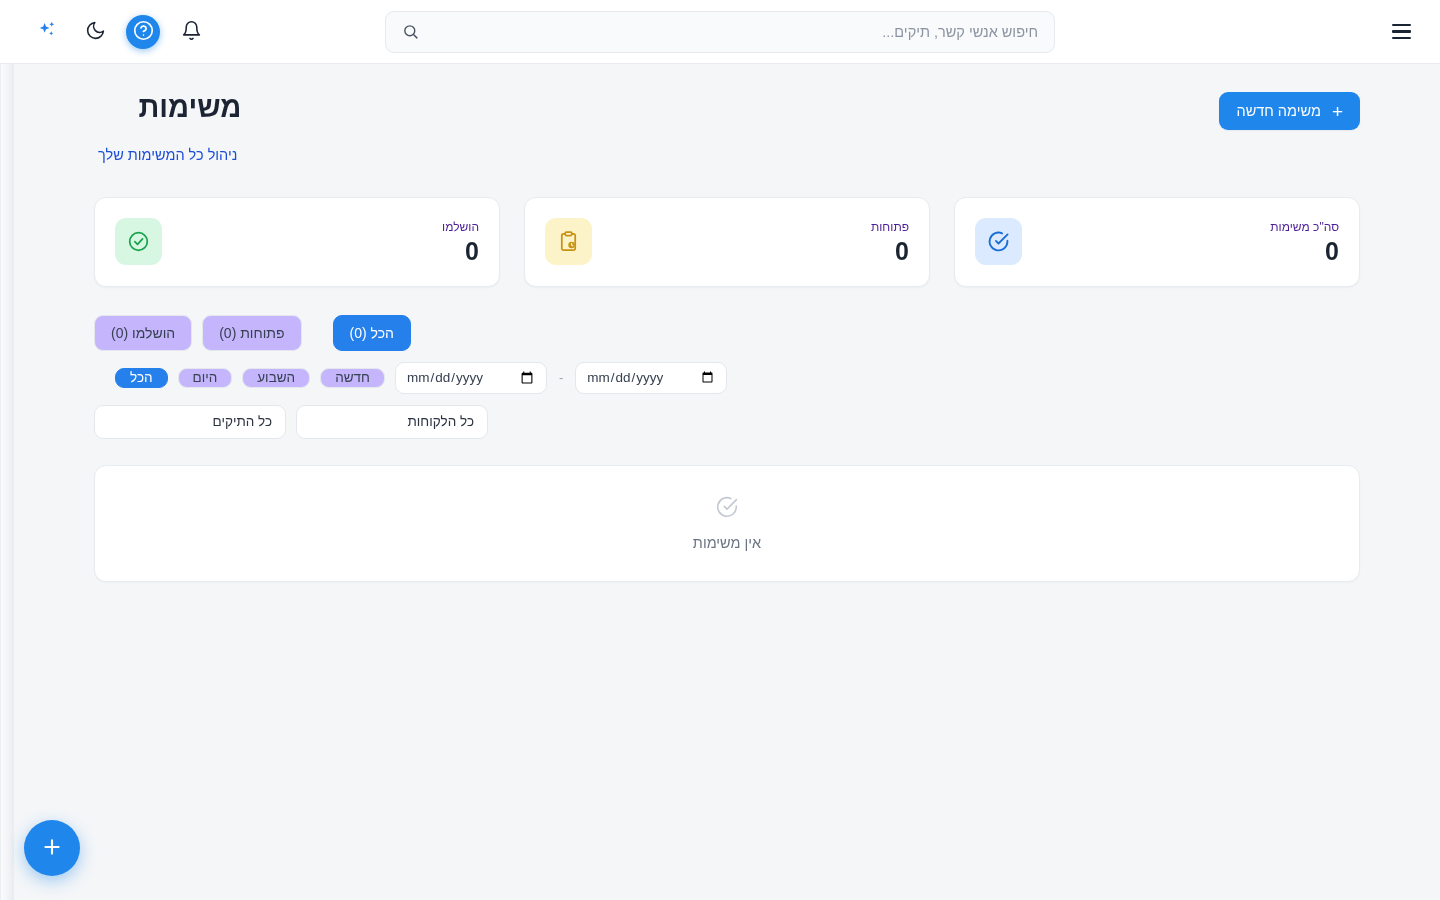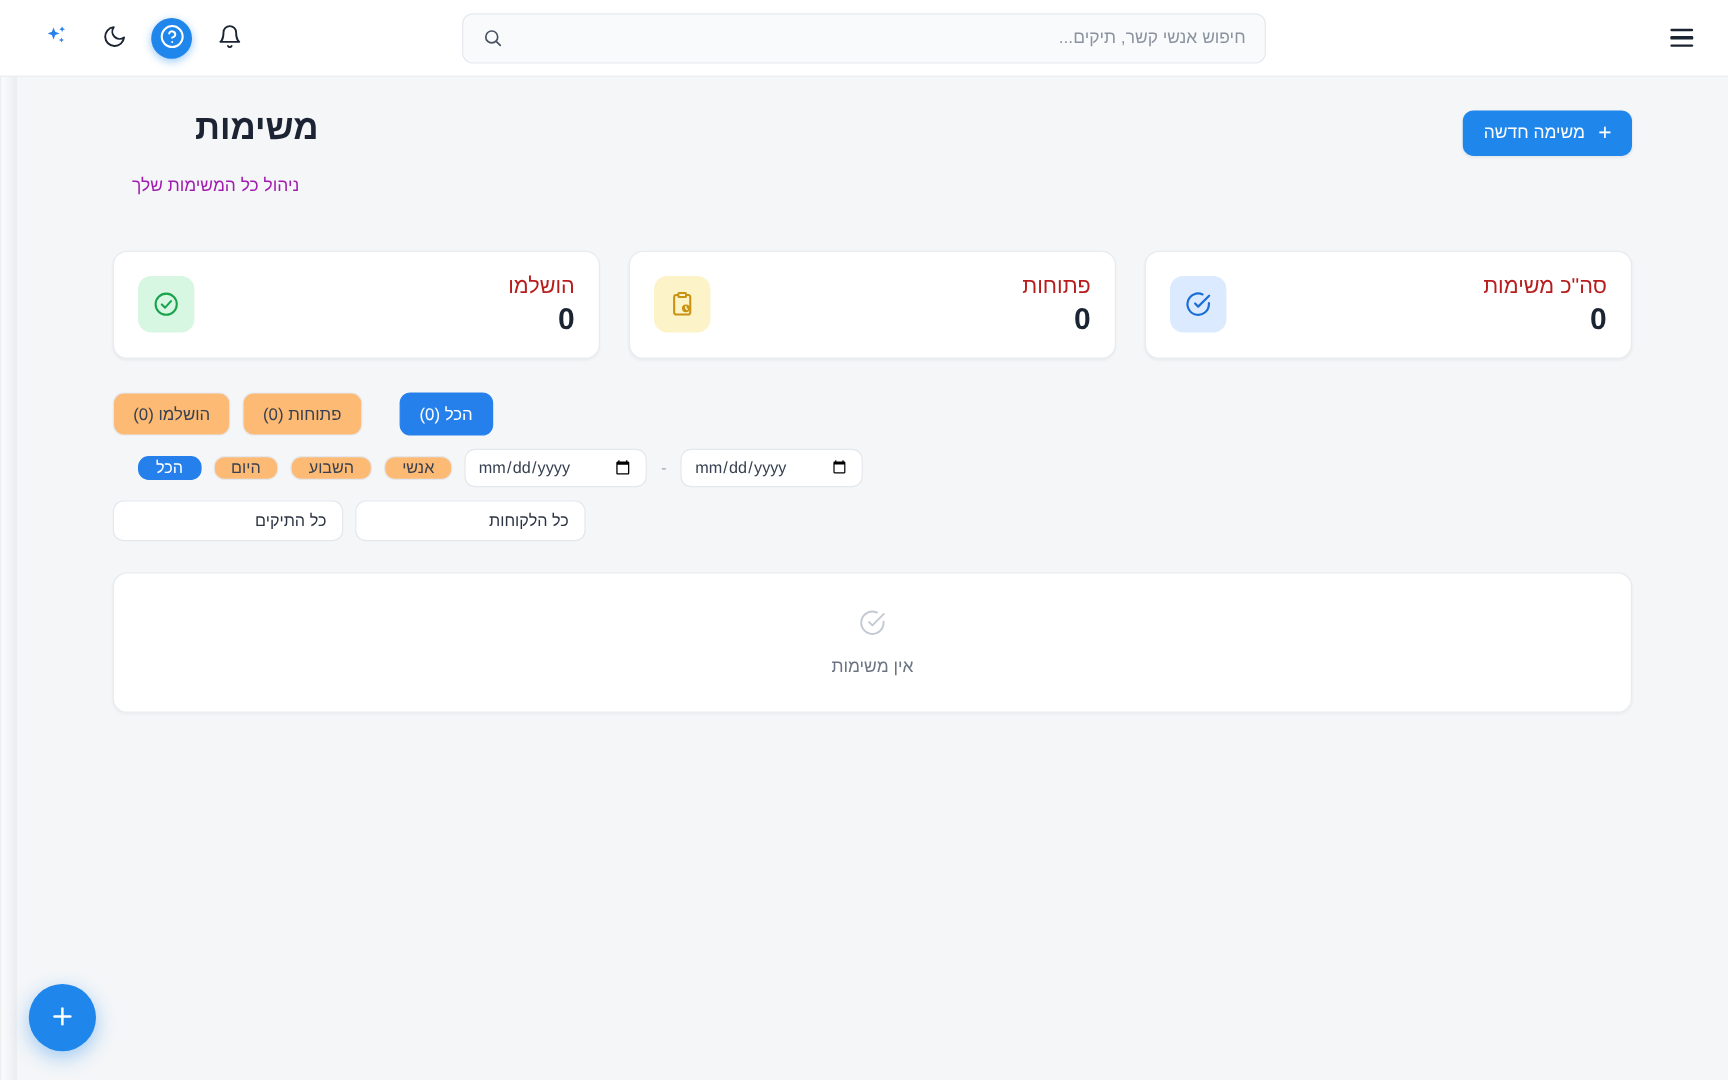--- a/index.html
+++ b/index.html
@@ -127,22 +127,22 @@
   #page-title {
     font-size: 29px;
     font-weight: 700;
     color: #1c2433;
     margin: 0 0 23px 0;
     line-height: 1.1;
     text-align: right;
   }
   #page-subtitle {
     font-size: 14.5px;
-    color: #a21caf;
-    margin: 16px;
+    color: #1d4ed8;
+    margin: 4px;
     text-align: center;
   }
   #new-task-button {
     display: inline-flex;
     align-items: center;
     gap: 11px;
     background: #1f86eb;
     color: #fff;
     border: none;
     border-radius: 9px;
@@ -174,22 +174,22 @@
     height: 90px;
     padding: 0 20px;
     display: flex;
     align-items: center;
     flex-direction: row-reverse;
     justify-content: space-between;
     box-shadow: 0 1px 2px rgba(16,24,40,.04);
   }
   .stat-text { text-align: right; }
   .stat-label {
-    font-size: 18px;
-    color: #b91c1c;
+    font-size: 12px;
+    color: #4c1d95;
     margin-bottom: 5px;
   }
   .stat-value {
     font-size: 25px;
     font-weight: 700;
     color: #1b2432;
     line-height: 1;
   }
   .stat-icon {
     width: 47px; height: 47px;
@@ -206,21 +206,21 @@
   
   #filters {
     display: flex;
     flex-direction: column;
     align-items: flex-end;
     gap: 11px;
     margin-bottom: 26px;
   }
   .chip-row { display: flex; gap: 10px; align-items: center; }
   .chip {
-    background: #fdba74;
+    background: #c4b5fd;
     border: 1px solid #e4e8ed;
     border-radius: 9px;
     height: 36px;
     padding: 0 16px;
     font-size: 14px;
     font-family: inherit;
     color: #374151;
     cursor: pointer;
     display: inline-flex;
     align-items: center;
@@ -431,21 +431,21 @@
       <div class="chip-row">
         <button class="chip active">הכל (0)</button>
         <button class="chip">פתוחות (0)</button>
         <button class="chip">הושלמו (0)</button>
       </div>
 
       <div class="chip-row">
         <input class="date-input" type="date" style="">
         <span class="date-sep">-</span>
         <input class="date-input" type="date" style="">
-        <button class="chip sm">אנשי</button>
+        <button class="chip sm">חדשה</button>
         <button class="chip sm">השבוע</button>
         <button class="chip sm">היום</button>
         <button class="chip sm active">הכל</button>
       </div>
 
       <div class="chip-row">
         <select class="select-box">
           <option>כל הלקוחות</option>
         </select>
         <select class="select-box">

